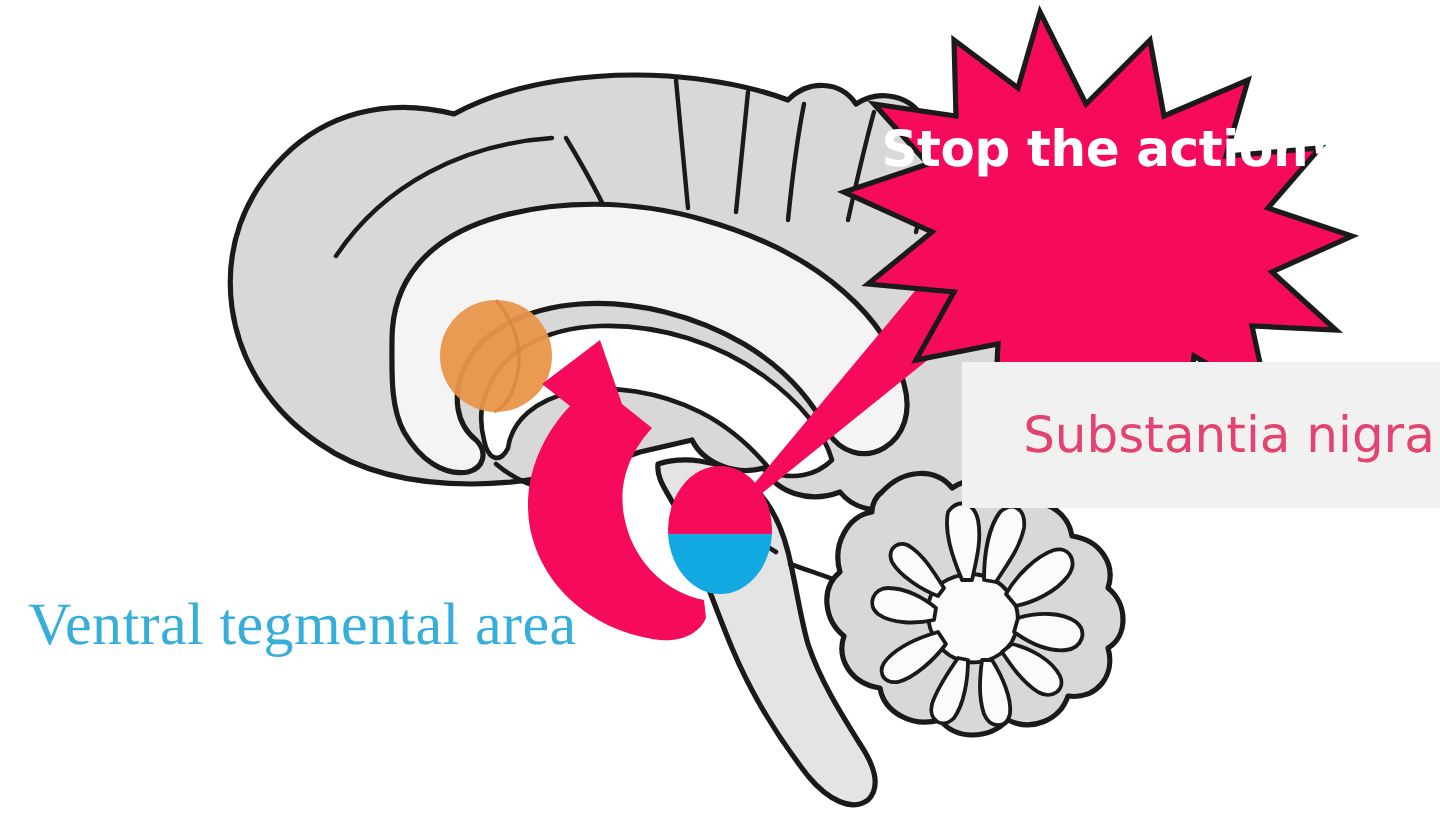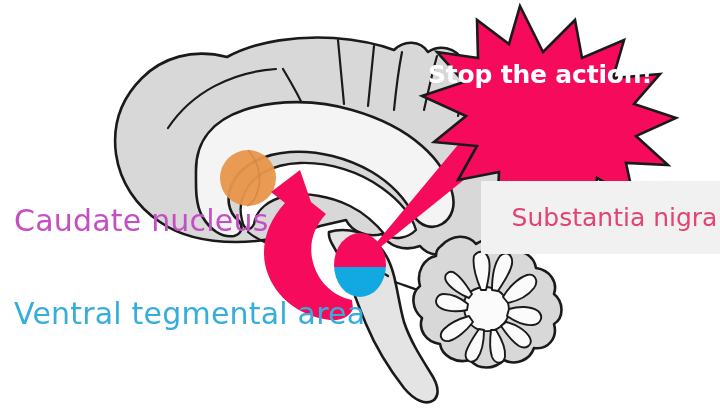--- a/index.html
+++ b/index.html
@@ -35,20 +35,21 @@
     left: 14px;
     top: 203px;
     font-size: 30px;
     color: #C44FC4;
   }
   #label-vta {
     left: 14px;
     top: 296px;
     font-size: 30px;
     color: #36AEDC;
+    font-family: Liberation Serif, serif;
   }
   #label-snc-box {
     position: absolute;
     left: 481px;
     top: 181px;
     width: 239px;
     height: 73px;
     background: #F1F1F1;
   }
   #label-snc {
@@ -64,20 +65,21 @@
     line-height: 1.12;
     font-size: 25px;
     color: #E34371;
     text-align: right;
   }
   #burst-text {
     position: absolute;
     left: 428px;
     top: 60px;
     width: 250px;
+    text-align: center;
     font-size: 25px;
     font-weight: bold;
     color: #ffffff;
     letter-spacing: -0.2px;
     pointer-events: none;
   }
 </style>
 </head>
 <body>
 
@@ -260,19 +262,18 @@
                L509,44 Z"></path>
     </g>
   </svg>
 
   <div id="label-snc-box"></div>
 
   <div id="label-snc">
     <span>Substantia nigra</span>
   </div>
 
-  <div class="lbl" id="label-caudate">Caudate nucleus</div>
 
   <div class="lbl" id="label-vta">Ventral tegmental area</div>
 
   <div id="burst-text">Stop the action!</div>
 
 </div>
 
 </body></html>

